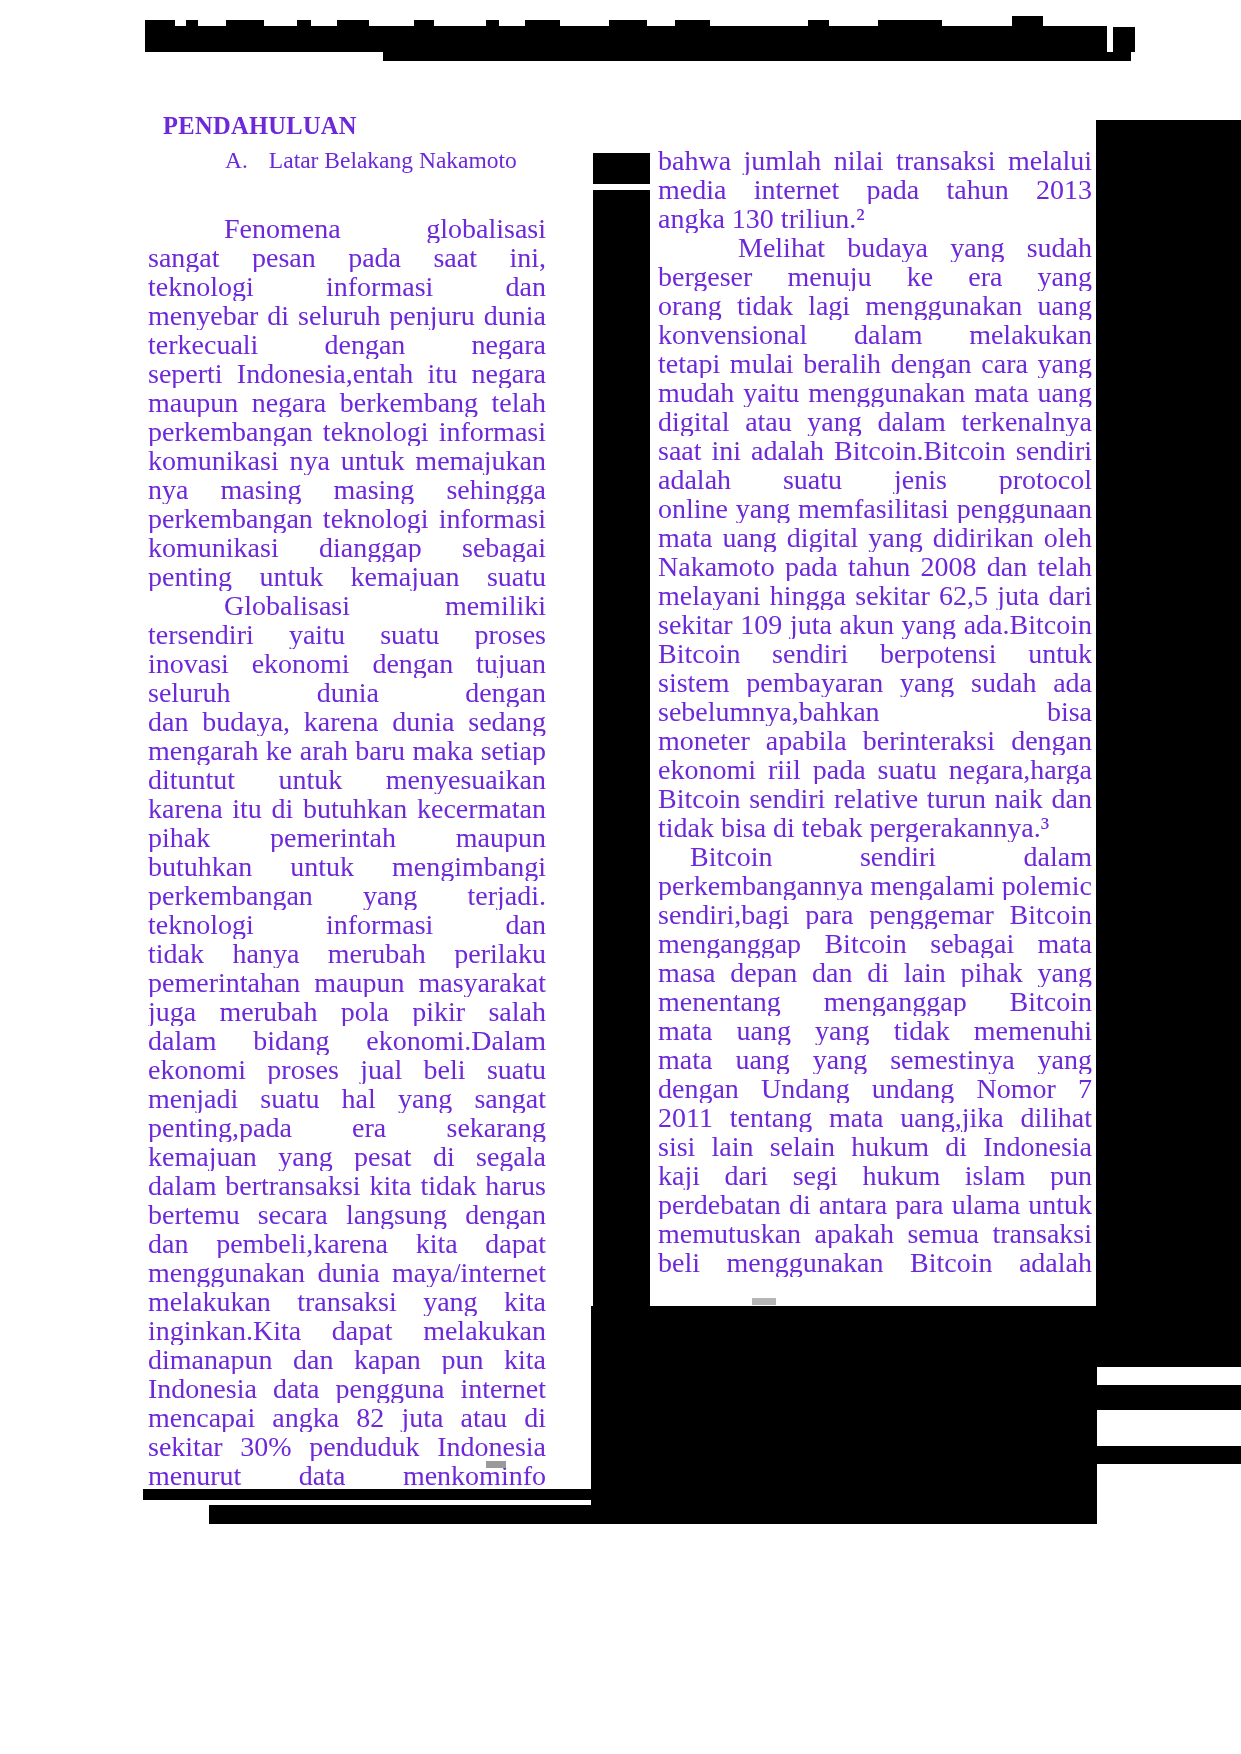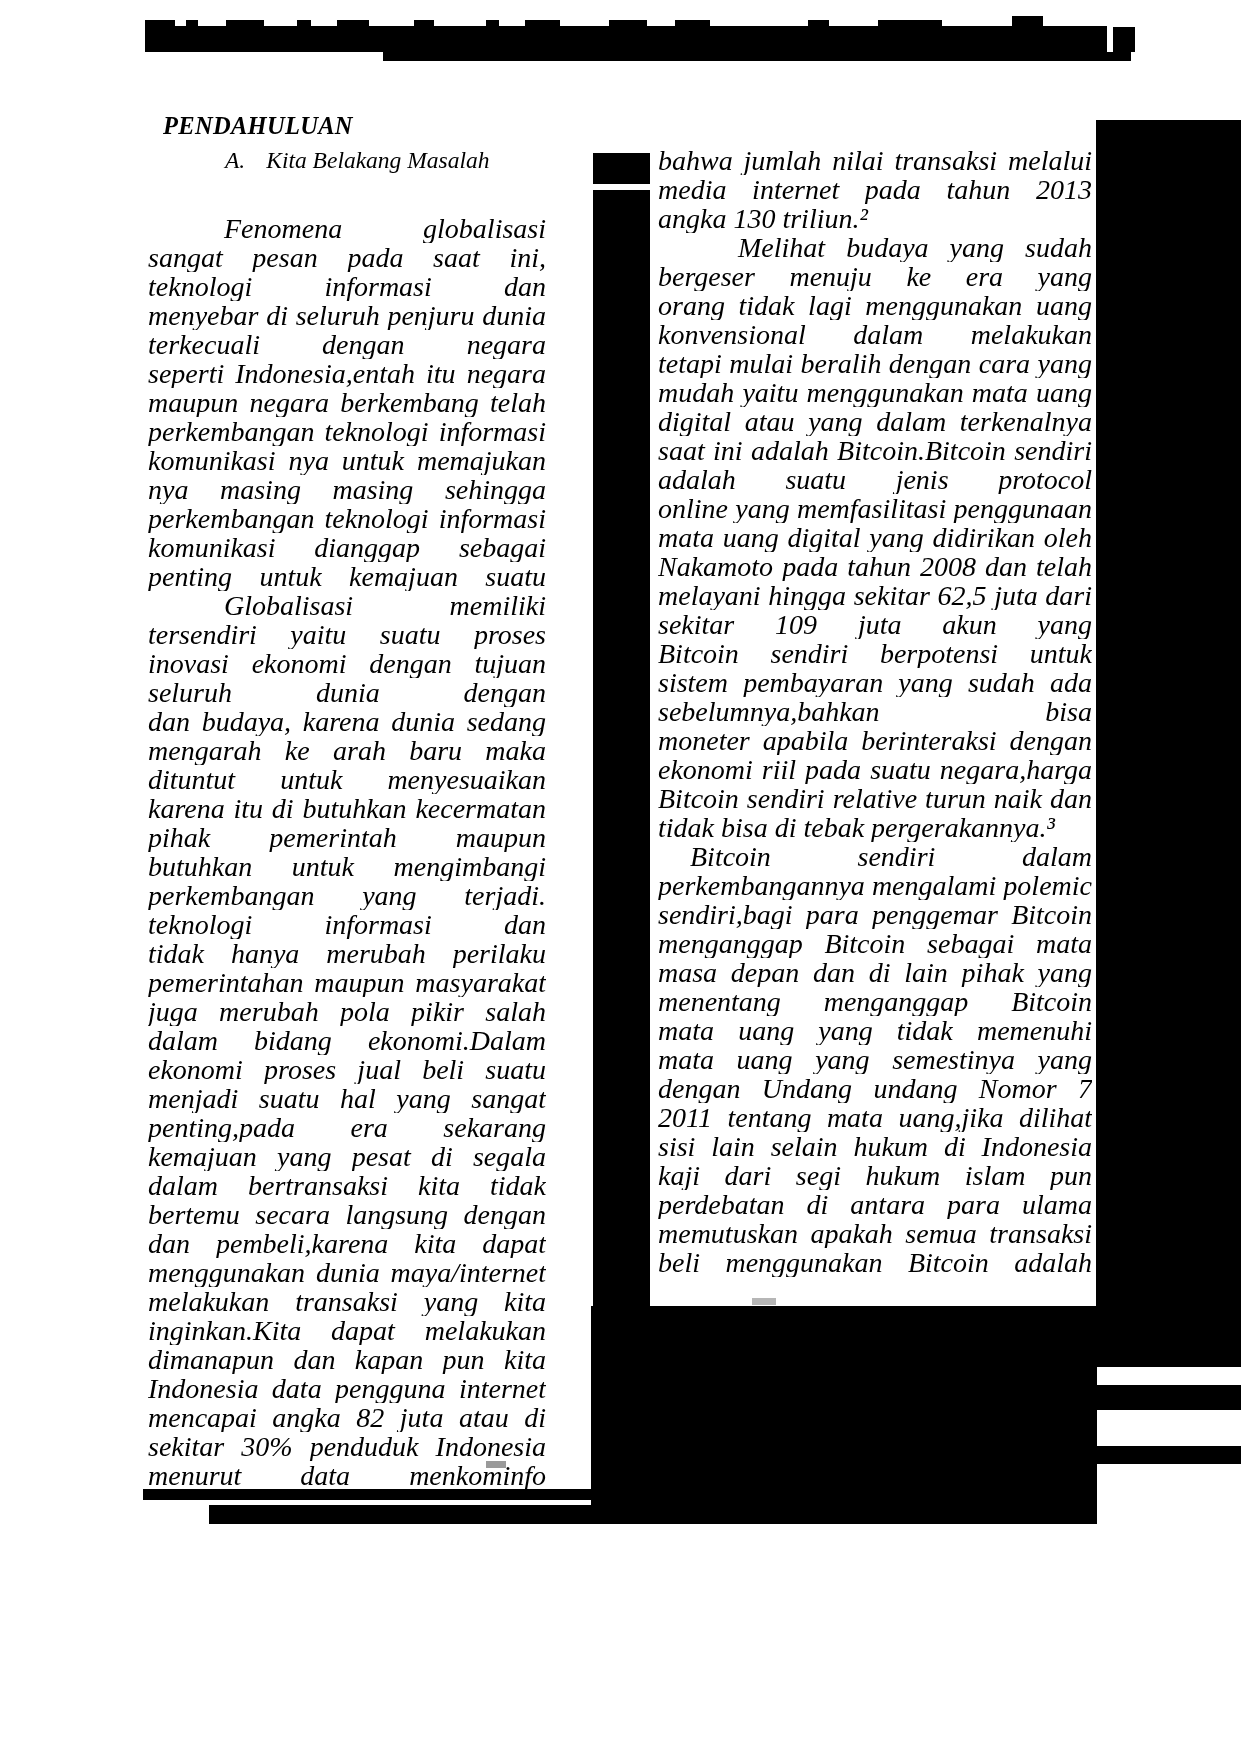--- a/index.html
+++ b/index.html
@@ -1,38 +1,38 @@
 <!DOCTYPE html>
 <html><head>
 <meta charset="utf-8">
 <title>Document</title>
 <style>
   html,body{margin:0;padding:0;background:#ffffff;}
   .page{position:relative;width:1241px;height:1524px;background:#ffffff;
-        font-family:"Liberation Serif", serif;color:#000000;overflow:hidden;font-style:italic;}
+        font-family:"Liberation Serif", serif;color:#6d28d9;overflow:hidden;}
   .h-title{position:absolute;left:163px;top:112px;font-size:24.5px;font-weight:bold;
            letter-spacing:.3px;white-space:nowrap;}
   .h-sub{position:absolute;left:225px;top:147px;font-size:23.5px;white-space:nowrap;}
   .h-sub .lbl{margin-right:21px;}
   .col{position:absolute;font-size:28px;line-height:29px;}
   #col-left{left:148px;top:190px;width:398px;margin-top:24px;}
   #col-right{left:658px;top:146px;width:434px;}
   .line{text-align:justify;text-align-last:justify;height:29px;overflow:hidden;}
   .line.end{text-align-last:left;}
   .redact{position:absolute;background:#000;}
 </style>
 </head>
 <body>
 
 <div class="page">
 
   <div class="h-title">PENDAHULUAN</div>
 
   <div class="h-sub">
-    <span class="lbl">A.</span><span>Kita Belakang Masalah</span>
+    <span class="lbl">A.</span><span>Latar Belakang Nakamoto</span>
   </div>
 
   <div class="col" id="col-left">
       <div class="line" style="padding-left: 76px;">Fenomena globalisasi berkembang</div>
       <div class="line">sangat pesan pada saat ini, perkembangan</div>
       <div class="line">teknologi informasi dan komunikasi ini</div>
       <div class="line">menyebar di seluruh penjuru dunia tidak</div>
       <div class="line">terkecuali dengan negara berkembang</div>
       <div class="line">seperti Indonesia,entah itu negara maju</div>
       <div class="line">maupun negara berkembang telah memacu</div>

